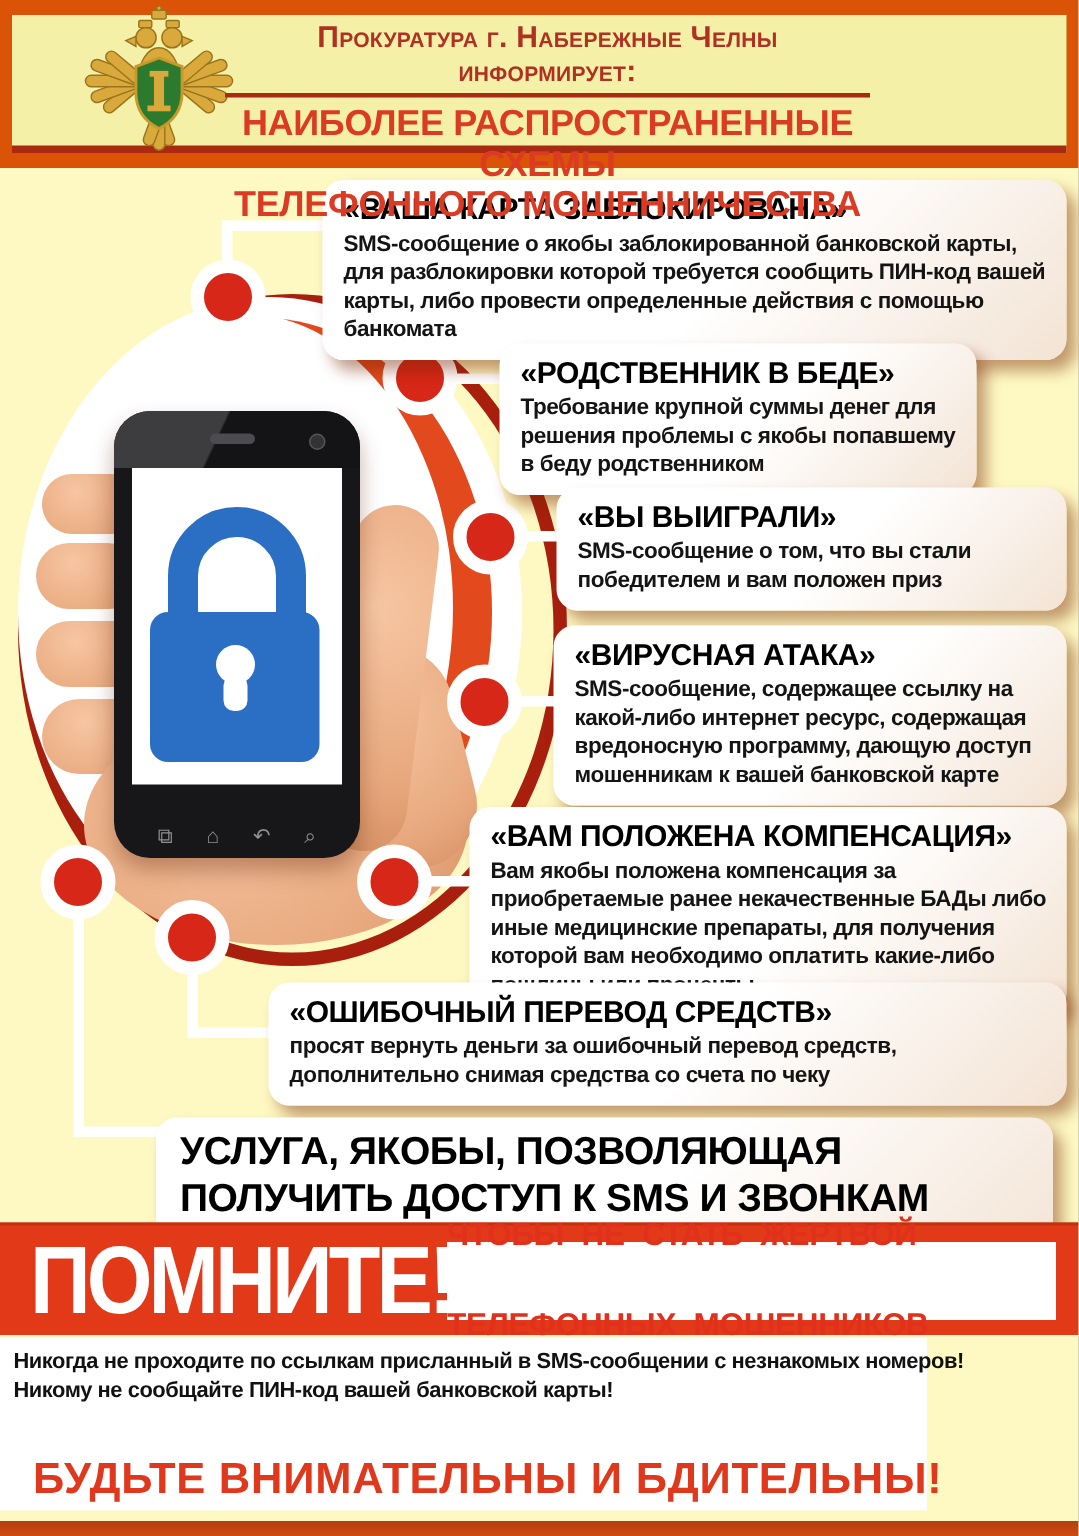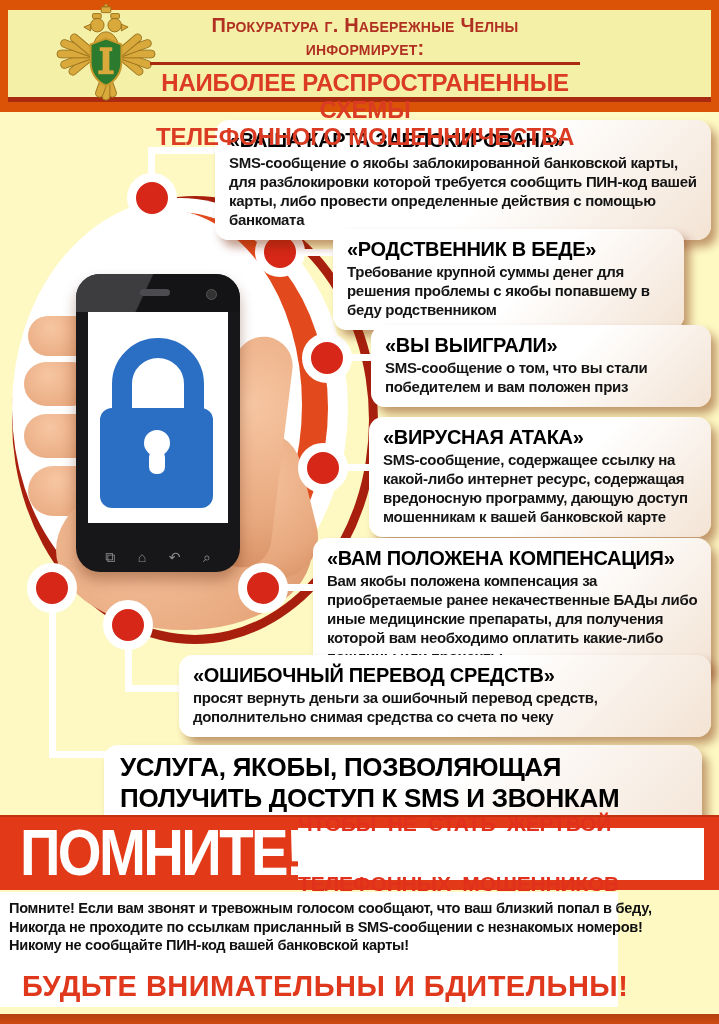--- a/index.html
+++ b/index.html
@@ -174,21 +174,21 @@
   <div class="dot" style="left:298px;top:443px;"></div>
   <div class="dot" style="left:238px;top:563px;"></div>
   <div class="dot" style="left:103px;top:600px;"></div>
   <div class="dot" style="left:27px;top:563px;"></div>
 
   <div class="scheme-box" style="left:215px;top:120px;width:496px;">
     <div class="scheme-title">«ВАША КАРТА ЗАБЛОКИРОВАНА»</div>
     <div class="scheme-body">SMS-сообщение о якобы заблокированной банковской карты, для разблокировки которой требуется сообщить ПИН-код вашей карты, либо провести определенные действия с помощью банкомата</div>
   </div>
 
-  <div class="scheme-box" style="left:333px;top:229px;width:351px;">
+  <div class="scheme-box" style="left:333px;top:229px;width:318px;">
     <div class="scheme-title">«РОДСТВЕННИК В БЕДЕ»</div>
     <div class="scheme-body">Требование крупной суммы денег для решения проблемы с якобы попавшему в беду родственником</div>
   </div>
 
   <div class="scheme-box" style="left:371px;top:325px;width:340px;">
     <div class="scheme-title">«ВЫ ВЫИГРАЛИ»</div>
     <div class="scheme-body">SMS-сообщение о том, что вы стали победителем и вам положен приз</div>
   </div>
 
   <div class="scheme-box" style="left:369px;top:417px;width:342px;">
@@ -212,21 +212,20 @@
 
   <div class="reminder-band">
     <div class="reminder-headline">ПОМНИТЕ!</div>
     <div class="reminder-sub">
       <div>ЧТОБЫ НЕ СТАТЬ ЖЕРТВОЙ</div>
       <div>ТЕЛЕФОННЫХ МОШЕННИКОВ</div>
     </div>
   </div>
 
   <div class="footer-box">
-    <div class="footer-line">Помните! Если вам звонят и тревожным голосом сообщают, что ваш близкий попал в беду,</div>
     <div class="footer-line">Никогда не проходите по ссылкам присланный в SMS-сообщении с незнакомых номеров!</div>
     <div class="footer-line">Никому не сообщайте ПИН-код вашей банковской карты!</div>
     <div class="footer-warning">БУДЬТЕ ВНИМАТЕЛЬНЫ И БДИТЕЛЬНЫ!</div>
   </div>
   <div class="bottom-stripe"></div>
   <div class="edge-shade"></div>
 
 </div>
 
 </body></html>

